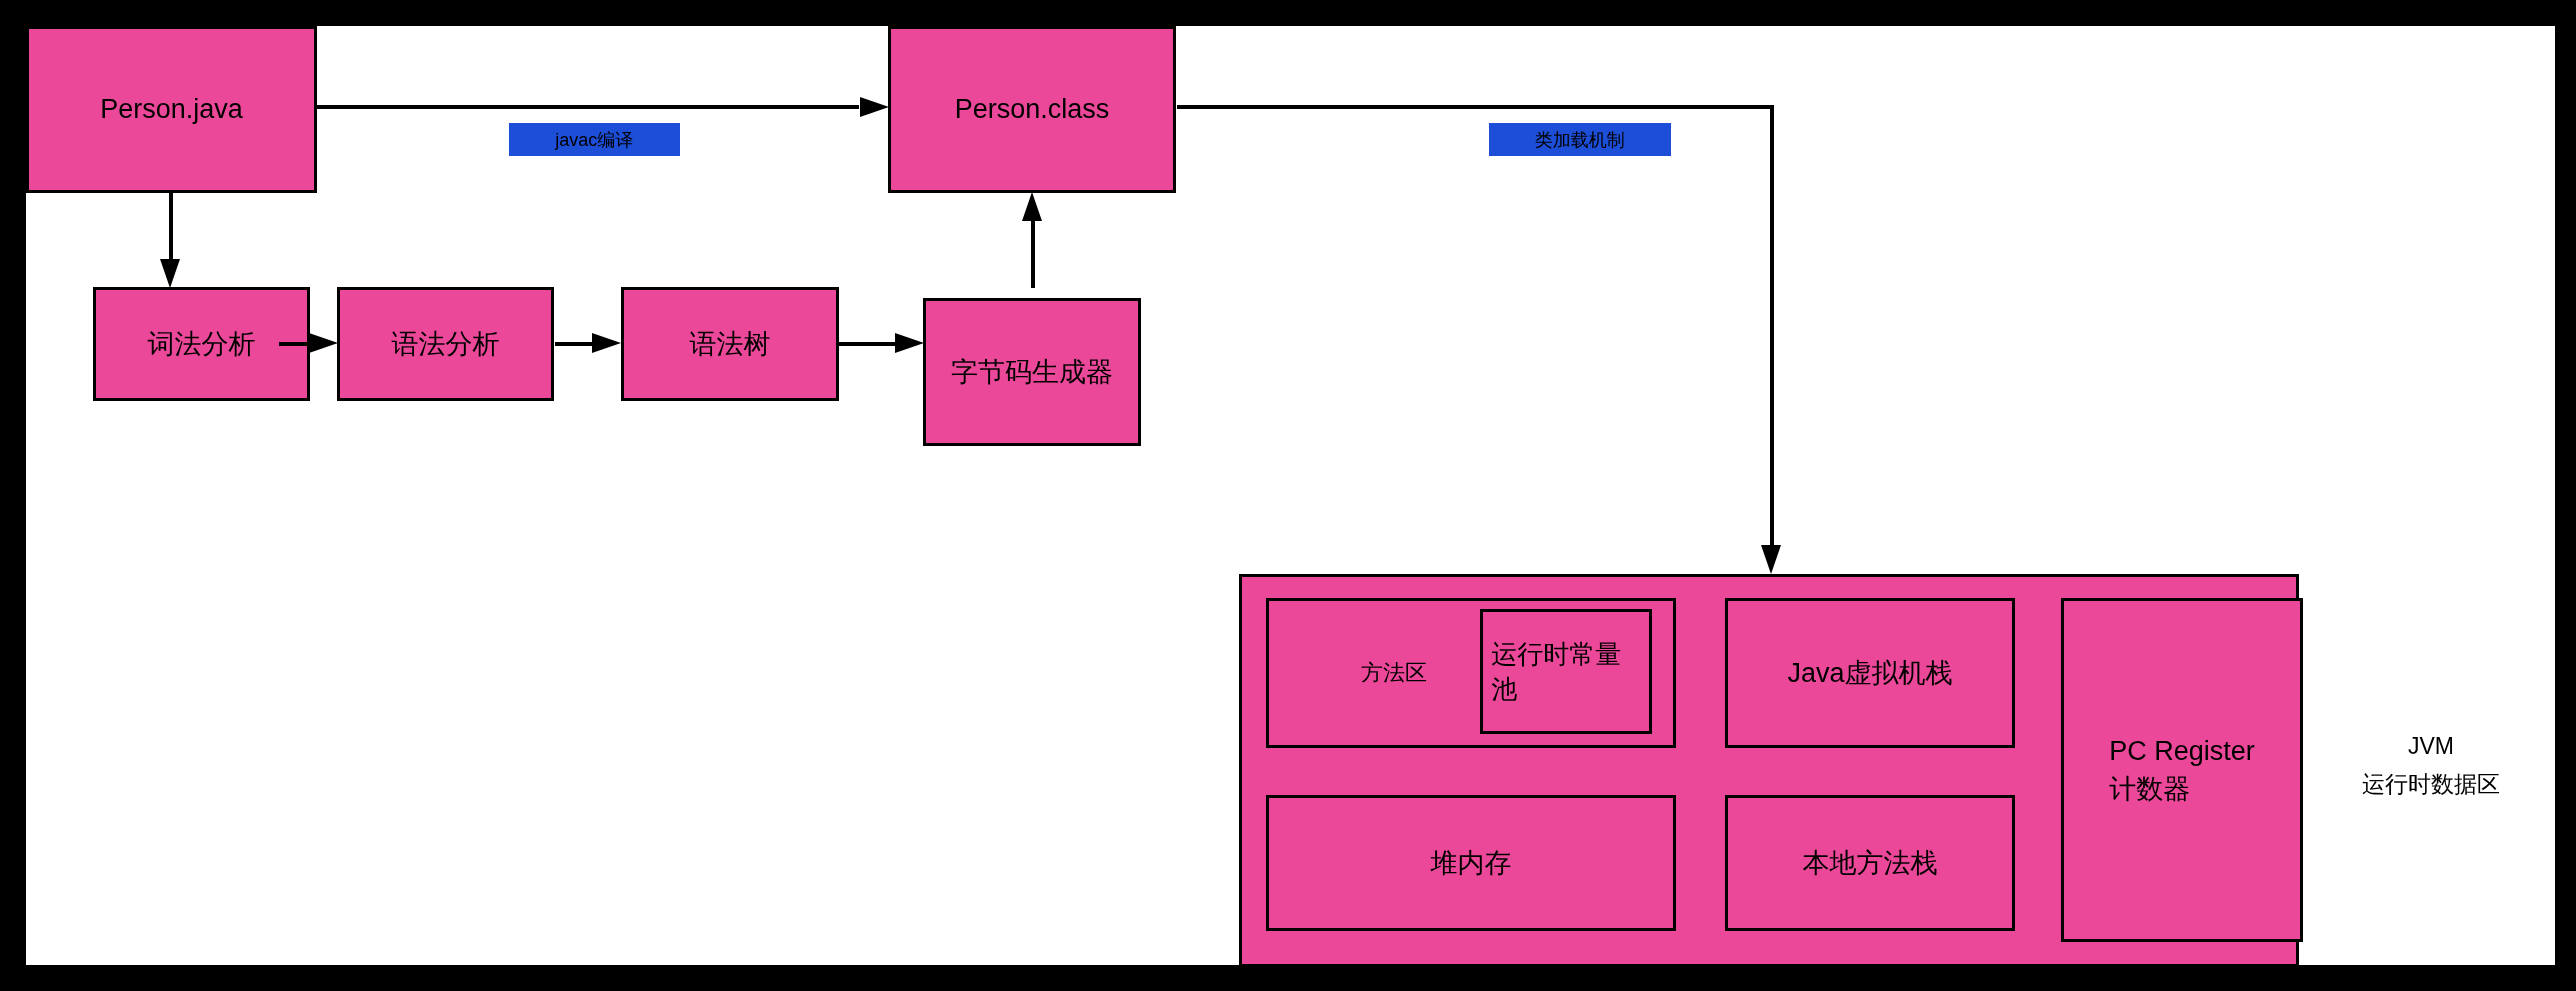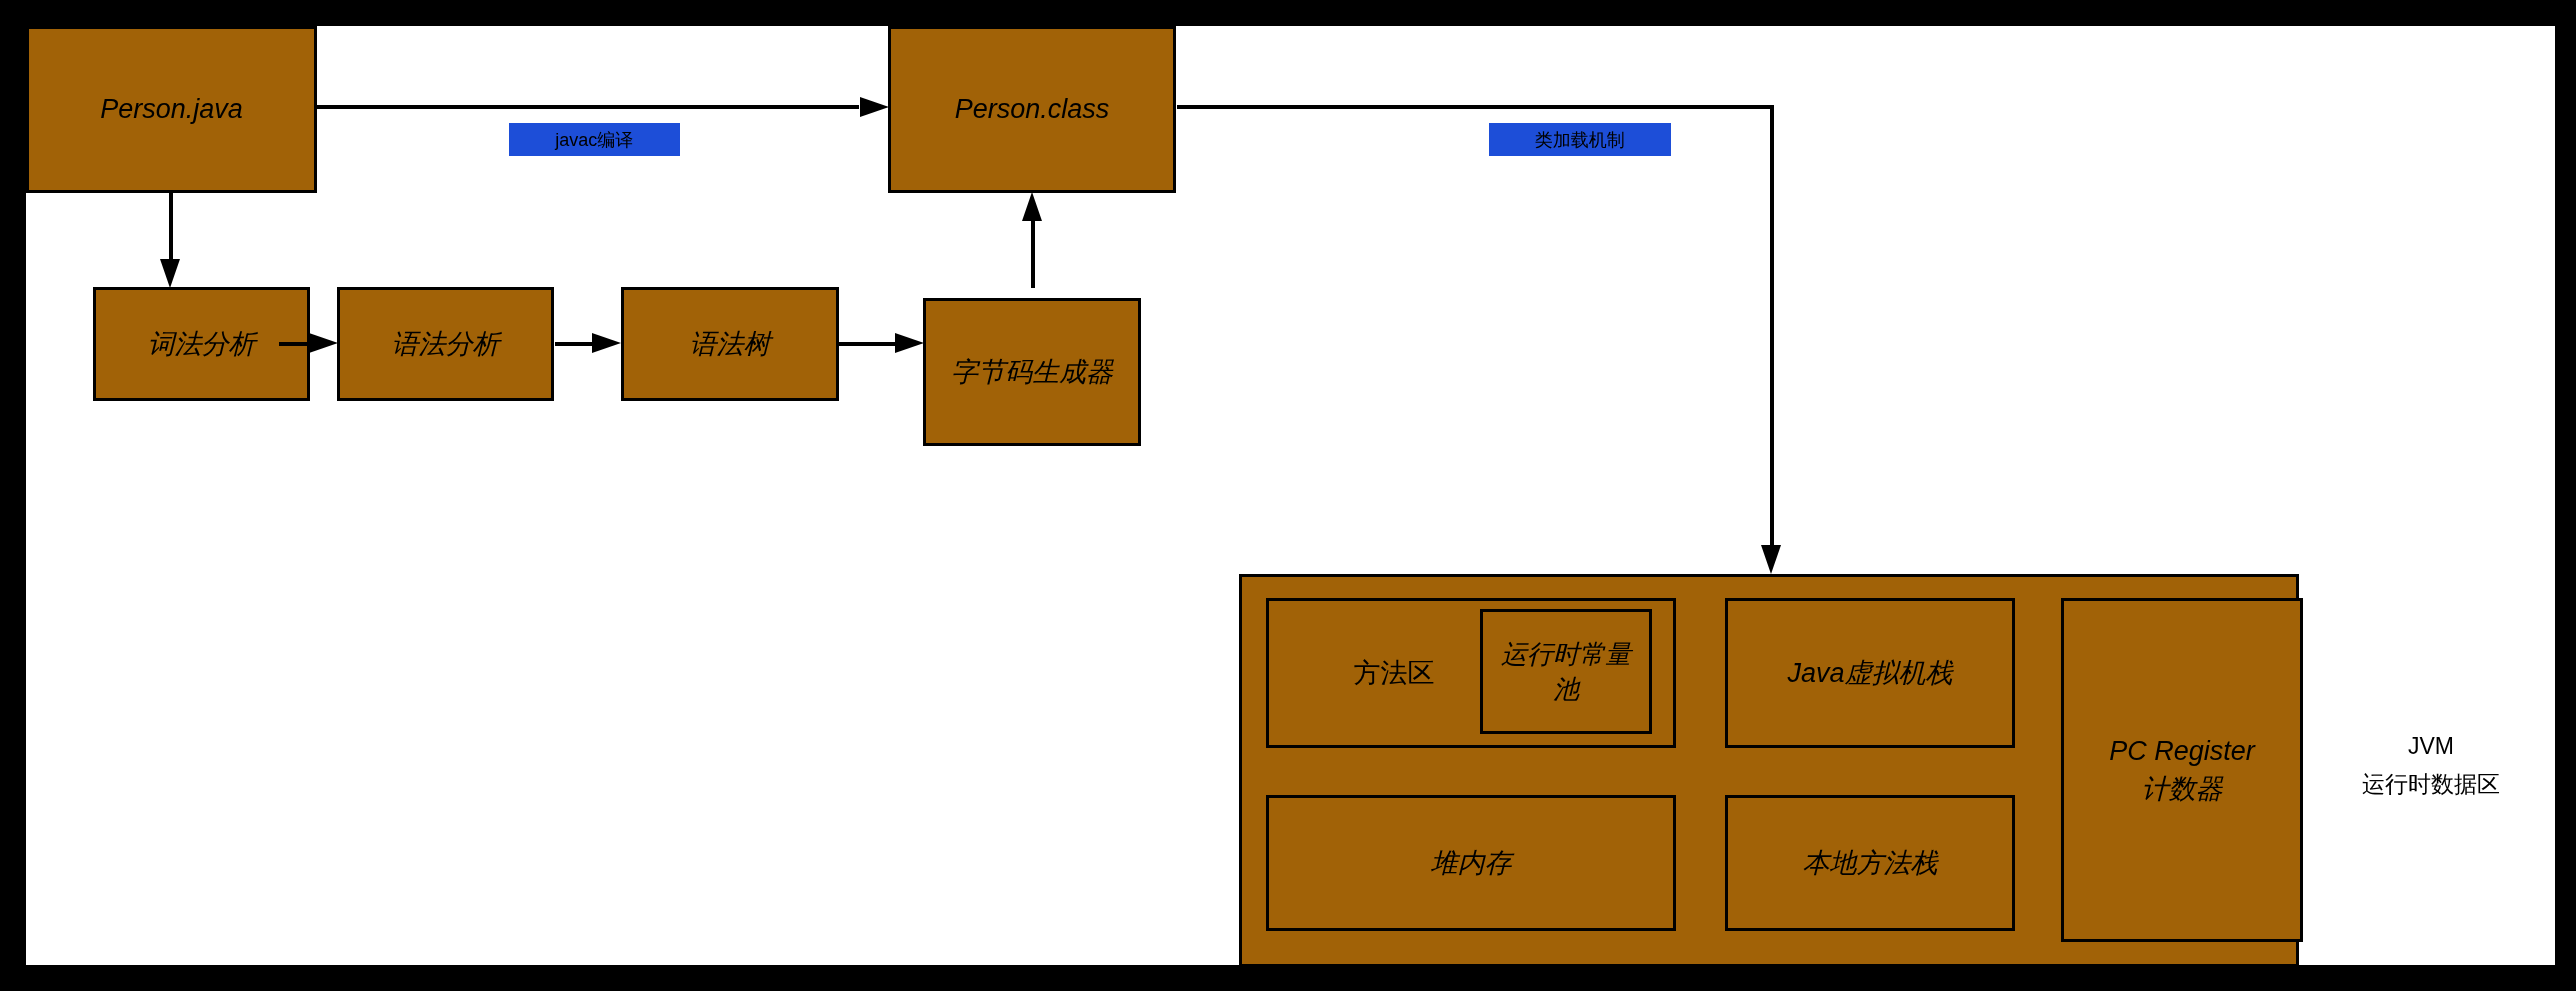--- a/index.html
+++ b/index.html
@@ -3,23 +3,23 @@
 <meta charset="utf-8">
 <style>
   html,body{margin:0;padding:0;background:#000;}
   #stage{position:relative;width:2576px;height:991px;background:#ffffff;overflow:hidden;
          font-family:"Liberation Sans","DejaVu Sans",sans-serif;color:#000;}
   .frame{position:absolute;background:#000;}
   #frame-top{left:0;top:0;width:2576px;height:26px;}
   #frame-left{left:0;top:0;width:26px;height:991px;}
   #frame-right{left:2555px;top:0;width:21.4px;height:991px;}
   #frame-bottom{left:0;top:965px;width:2576px;height:26px;}
-  .node{position:absolute;border:3px solid #000;box-sizing:border-box;background:#a16207;
-        display:flex;align-items:center;justify-content:center;text-align:center;
-        font-size:27px;line-height:37px;font-style:italic;}
+  .node{position:absolute;border:3px solid #000;box-sizing:border-box;background:#ec4899;
+        display:flex;align-items:center;justify-content:center;text-align:left;
+        font-size:27px;line-height:37px;}
   .node.inner{border-width:3.6px;}
   .line{position:absolute;background:#000;}
   .ah{position:absolute;width:0;height:0;border-style:solid;border-color:transparent;}
   .ah.right{border-width:10.7px 0 10.7px 29px;border-left-color:#000;}
   .ah.down{border-width:29px 10.7px 0 10.7px;border-top-color:#000;}
   .ah.up{border-width:0 10.7px 29px 10.7px;border-bottom-color:#000;}
   .edge-label{position:absolute;background:#1d4ed8;display:flex;align-items:center;
         justify-content:center;font-size:18px;white-space:nowrap;padding:0 4.8px;margin-top:32px;}
   
   #n-person-java{left:26px;top:26px;width:291px;height:167px;}
@@ -48,21 +48,21 @@
   #e-st-head{left:592px;top:333px;}
   #e-tb-line{left:839px;top:342px;width:56px;height:3.6px;}
   #e-tb-head{left:895px;top:333px;}
   
   #e-bp-line{left:1031px;top:219px;width:3.6px;height:69px;}
   #e-bp-head{left:1022px;top:192px;}
   
   #n-jvm{left:1239px;top:574px;width:1060px;height:393px;border-width:3px;}
   #n-method-area{left:1266px;top:598px;width:410px;height:150px;}
   #method-area-label{position:absolute;left:1266px;top:598px;width:256px;height:150px;
-        display:flex;align-items:center;justify-content:center;font-size:27px;}
+        display:flex;align-items:center;justify-content:center;font-size:22px;}
   #n-runtime-pool{left:1480px;top:609px;width:172px;height:125px;font-size:26px;
         line-height:35px;padding:0 8.3px;}
   #n-java-vm-stack{left:1725px;top:598px;width:290px;height:150px;}
   #n-pc-register{left:2061px;top:598px;width:242px;height:344px;line-height:38px;}
   #n-heap{left:1266px;top:795px;width:410px;height:136px;}
   #n-native-stack{left:1725px;top:795px;width:290px;height:136px;}
   #jvm-region-label{position:absolute;left:2306px;top:722px;width:250px;height:86px;
         display:flex;flex-direction:column;align-items:center;justify-content:center;
         font-size:23px;line-height:38px;text-align:center;}
 </style>

